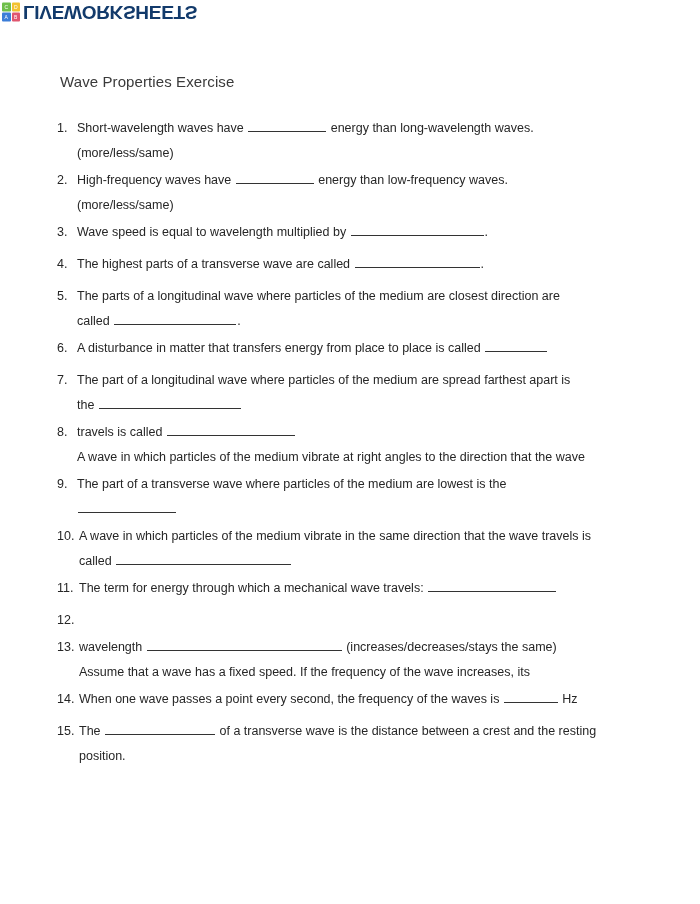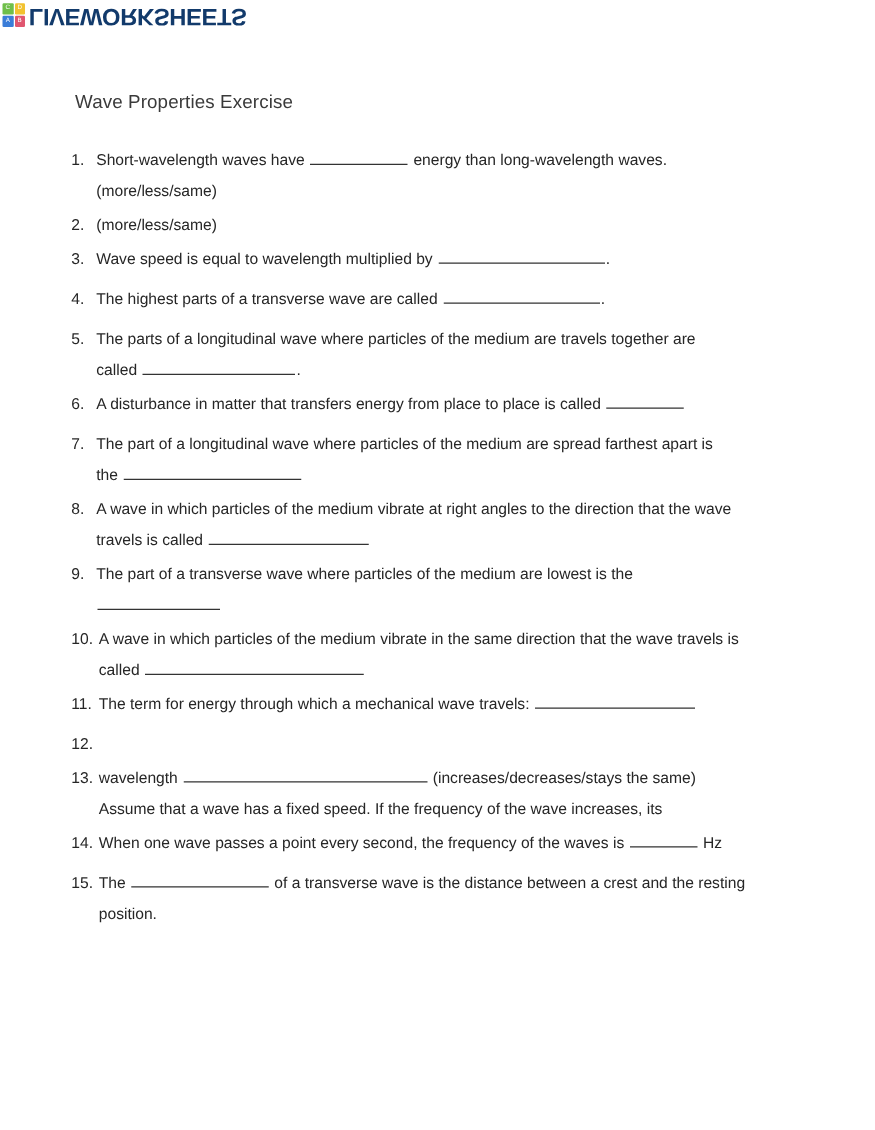--- a/index.html
+++ b/index.html
@@ -129,60 +129,61 @@
       <div class="q-item tight">
         <div class="q-num wide">1.</div>
         <div class="q-body">
           <span class="q-line-2"><span>Short-wavelength waves have </span><span class="blank" style="width: 78px;"></span><span> energy than long-wavelength waves.</span></span>
           <span class="q-line-2"><span>(more/less/same)</span></span>
         </div>
       </div>
       <div class="q-item tight">
         <div class="q-num wide">2.</div>
         <div class="q-body">
+          <span class="q-line-2"><span>High-frequency waves have </span><span class="blank" style="width: 78px;"></span><span> energy than low-frequency waves.</span></span>
           <span class="q-line-2"><span>(more/less/same)</span></span>
         </div>
       </div>
       <div class="q-item">
         <div class="q-num wide">3.</div>
         <div class="q-body">
           <span class="q-line-2"><span>Wave speed is equal to wavelength multiplied by </span><span class="blank" style="width: 133px;"></span><span>.</span></span>
         </div>
       </div>
       <div class="q-item">
         <div class="q-num wide">4.</div>
         <div class="q-body">
           <span class="q-line-2"><span>The highest parts of a transverse wave are called </span><span class="blank" style="width: 125px;"></span><span>.</span></span>
         </div>
       </div>
       <div class="q-item tight">
         <div class="q-num wide">5.</div>
         <div class="q-body">
-          <span class="q-line-2"><span>The parts of a longitudinal wave where particles of the medium are travels together are</span></span>
+          <span class="q-line-2"><span>The parts of a longitudinal wave where particles of the medium are closest direction are</span></span>
           <span class="q-line-2"><span>called </span><span class="blank" style="width: 122px;"></span><span>.</span></span>
         </div>
       </div>
       <div class="q-item">
         <div class="q-num wide">6.</div>
         <div class="q-body">
           <span class="q-line-2"><span>A disturbance in matter that transfers energy from place to place is called </span><span class="blank" style="width: 62px;"></span></span>
         </div>
       </div>
       <div class="q-item tight">
         <div class="q-num wide">7.</div>
         <div class="q-body">
           <span class="q-line-2"><span>The part of a longitudinal wave where particles of the medium are spread farthest apart is</span></span>
           <span class="q-line-2"><span>the </span><span class="blank" style="width: 142px;"></span></span>
         </div>
       </div>
       <div class="q-item tight">
         <div class="q-num wide">8.</div>
         <div class="q-body">
+          <span class="q-line-2"><span>travels is called </span><span class="blank" style="width: 128px;"></span></span>
           <span class="q-line-2"><span>A wave in which particles of the medium vibrate at right angles to the direction that the wave</span></span>
-          <span class="q-line-2"><span>travels is called </span><span class="blank" style="width: 128px;"></span></span>
         </div>
       </div>
       <div class="q-item tight">
         <div class="q-num wide">9.</div>
         <div class="q-body">
           <span class="q-line-2"><span>The part of a transverse wave where particles of the medium are lowest is the</span></span>
           <span class="q-line-2"><span> </span><span class="blank" style="width: 98px;"></span></span>
         </div>
       </div>
       <div class="q-item tight">

